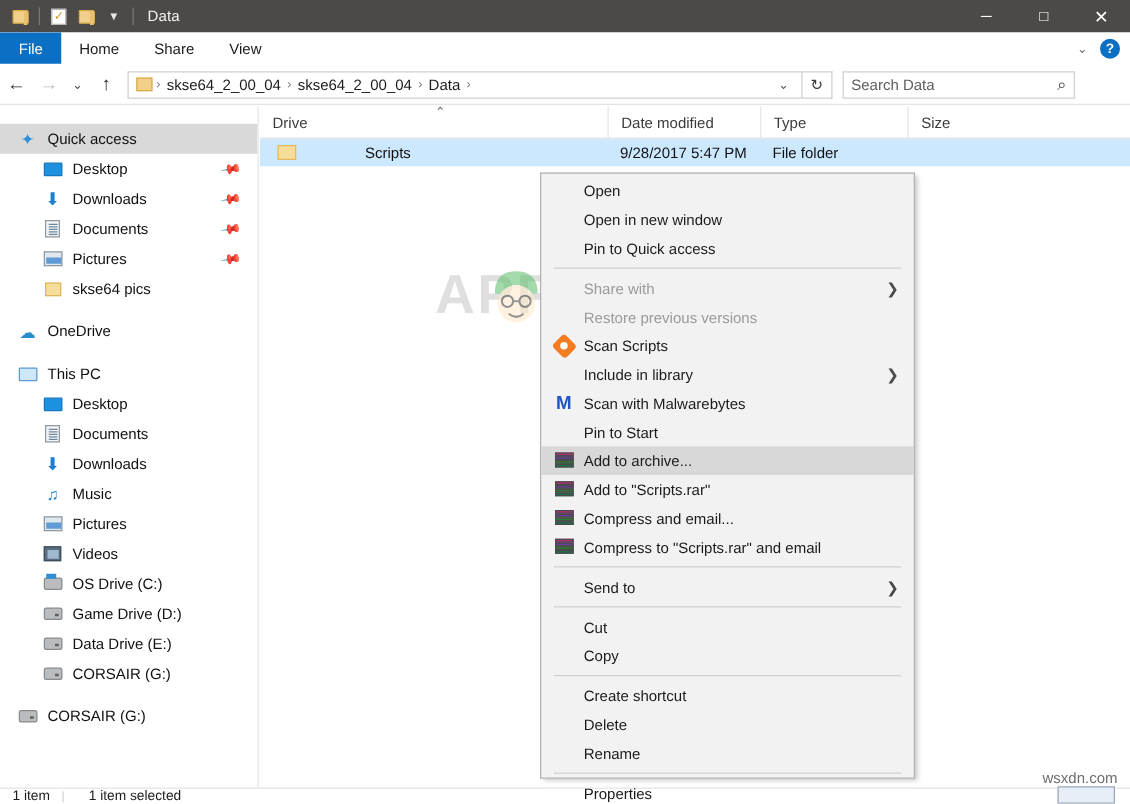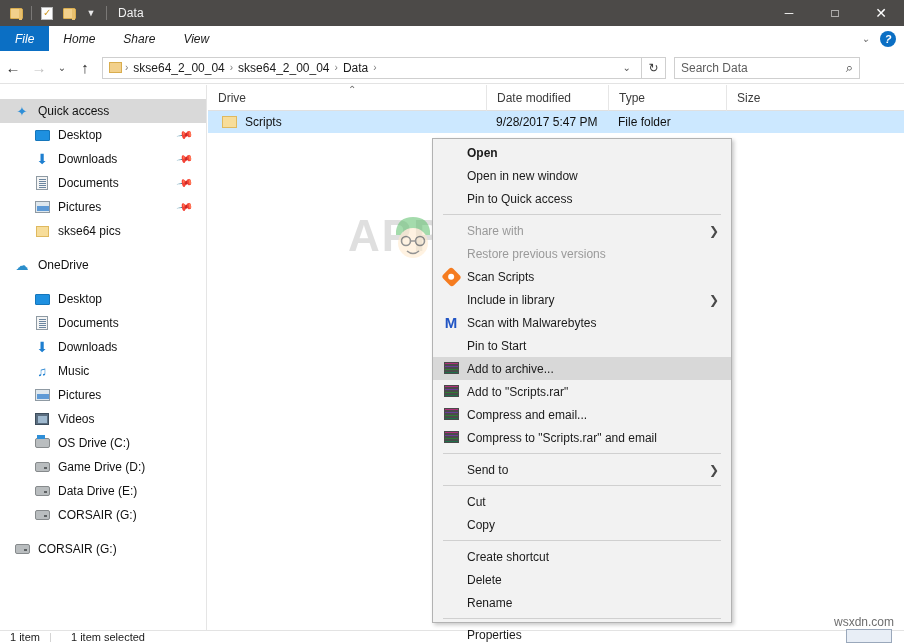--- a/index.html
+++ b/index.html
@@ -28,21 +28,21 @@
   .qat-caret { color:#e9e9e9; font-size:9px; line-height:1; }
   .win-title { color:#f2f2f2; font-size:12px; margin-left:8px; letter-spacing:.1px; }
   .winbtns { position:absolute; right:0; top:0; display:flex; height:26px; }
   .winbtn { width:46px; height:26px; display:flex; align-items:center; justify-content:center;
             color:#ffffff; font-size:12px; }
   .winbtn.close { font-size:14px; }
 
   
   .ribbon {
     position:absolute; left:0; top:26px; width:904px; height:26px;
-    background:#ffffff; border-bottom:1px solid #ffffff; display:flex; align-items:stretch;font-style:italic;
+    background:#ffffff; border-bottom:1px solid #ffffff; display:flex; align-items:stretch;
   }
   .tab { display:flex; align-items:center; padding:0 14px; font-size:12px; color:#1b1b1b; }
   .tab.file { background:#0b6fc4; color:#ffffff; padding:0 15px; }
   .ribbon-right { margin-left:auto; display:flex; align-items:center; gap:10px; padding-right:8px; }
   .ribbon-caret { color:#6d6d6d; font-size:10px; }
   .help-ico {
     width:16px; height:16px; border-radius:50%; background:#0b6fc4; color:#fff;
     font-size:11px; display:flex; align-items:center; justify-content:center; font-weight:bold;
   }
 
@@ -120,35 +120,35 @@
               font-size:12px; color:#3b3b3b; position:relative; }
   .col { padding-left:10px; height:26px; display:flex; align-items:center;
          border-left:1px solid #e6e6e6; }
   .col:first-child { border-left:none; }
   .col.name { width:278px; position:relative; }
   .sort-caret { position:absolute; left:140px; top:-1px; font-size:10px; color:#6a6a6a; }
   .col.date { width:122px; }
   .col.type { width:118px; }
   .col.size { width:75px; }
   .filerow { display:flex; align-items:center; height:22px; background:#cce8ff; font-size:12px; color:#111; }
-  .filerow .fname { width:278px; display:flex; align-items:center; padding-left:14px; }
+  .filerow .fname { width:278px; display:flex; align-items:center; padding-left:14px;gap:47px; }
   .filerow .fdate { width:122px; padding-left:10px; }
   .filerow .ftype { width:118px; padding-left:10px; }
   .filerow .fsize { width:75px; padding-left:10px; }
   .file-folder-ico { width:15px; height:12px; background:#f7dd9a; border:1px solid #dfb95f; margin-right:8px; }
 
   
   .ctxmenu {
     position:absolute; left:432px; top:138px; width:300px; height:485px;
     background:#f2f2f2; border:1px solid #b2b2b2; box-shadow:2px 2px 4px rgba(0,0,0,.22);
     padding:2px 0; z-index:20;
   }
   .mi { display:flex; align-items:center; height:23px; padding-left:34px; position:relative;
         font-size:12px; color:#1b1b1b; }
-  .mi.bold { font-weight:bold;text-align:right; }
+  .mi.bold { font-weight:normal;text-align:right; }
   .mi.dim { color:#9a9a9a; }
   .mi.hl { background:#d8d8d8; }
   .mi .mi-ico { position:absolute; left:10px; width:16px; height:16px;
                 display:flex; align-items:center; justify-content:center; }
   .mi .arrow { position:absolute; right:12px; font-size:12px; color:#4a4a4a; }
   .msep { height:1px; background:#d0d0d0; margin:4px 10px 4px 10px; }
 
   
   .ic-avast { width:15px; height:14px; background:#f57c20; border-radius:3px;
               position:relative; transform:rotate(45deg); }
@@ -304,20 +304,26 @@
 
     <div class="nav-item">
       <span class="nav-ico">
           <span class="ic-cloud">☁</span>
         </span>
       <span class="nav-label">OneDrive</span>
     </div>
 
     <div class="grp-gap"></div>
 
+    <div class="nav-item">
+      <span class="nav-ico">
+          <span class="ic-pc"></span>
+        </span>
+      <span class="nav-label">This PC</span>
+    </div>
     <div class="nav-item indent1">
       <span class="nav-ico">
           <span class="ic-desktop"></span>
         </span>
       <span class="nav-label">Desktop</span>
     </div>
     <div class="nav-item indent1">
       <span class="nav-ico">
           <span class="ic-docs"></span>
         </span>

